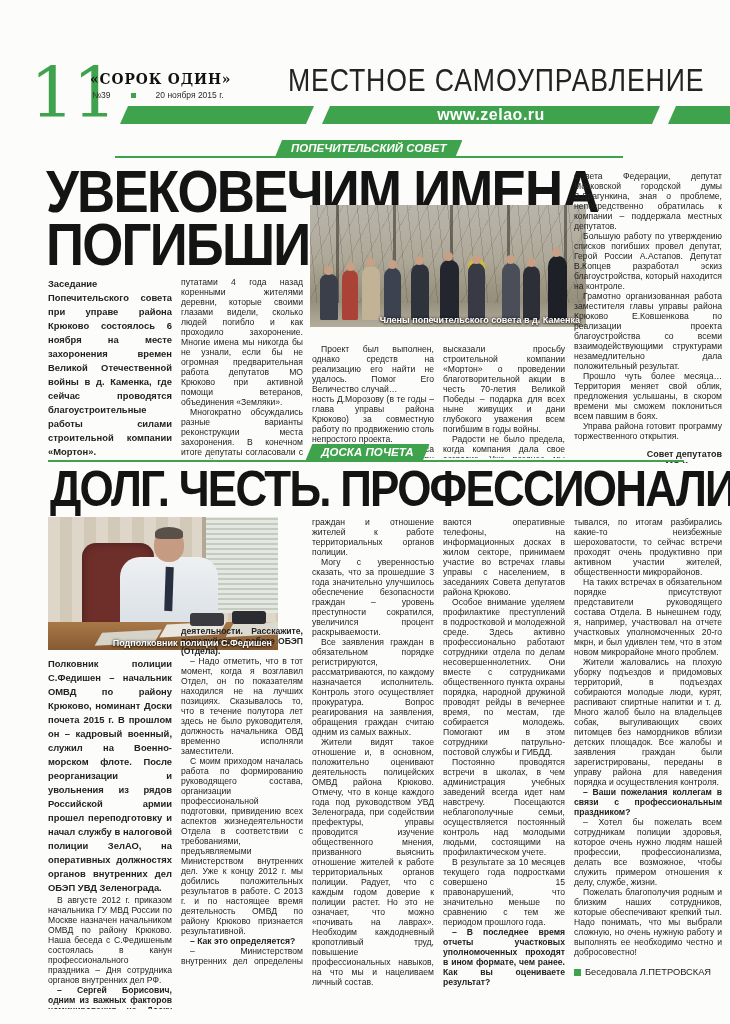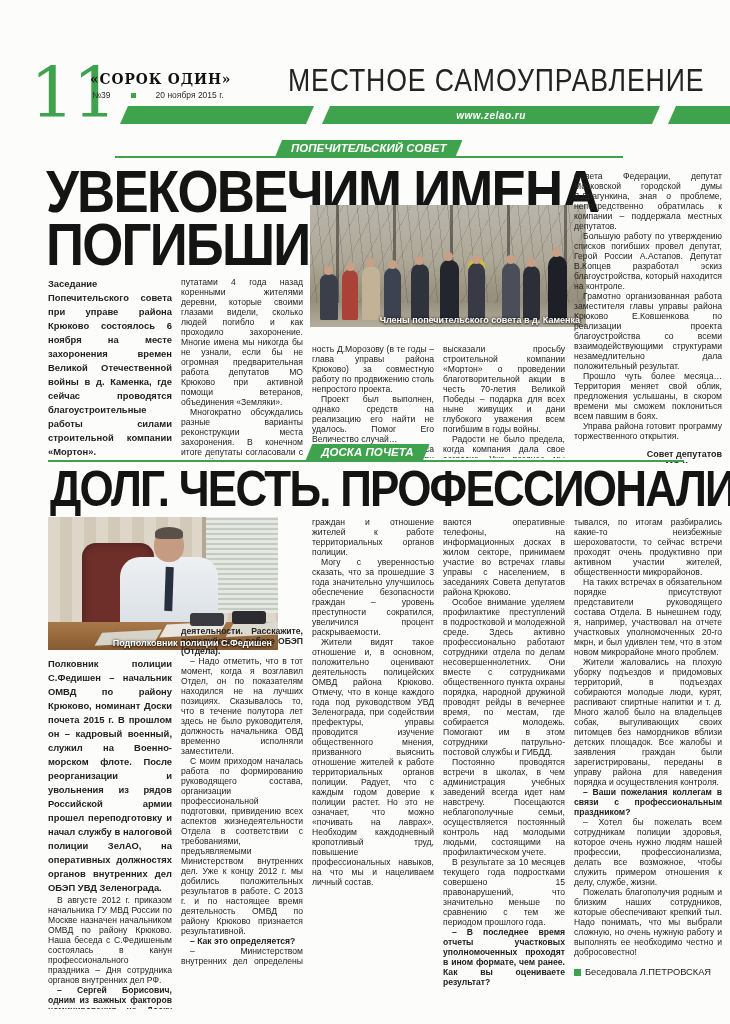--- a/index.html
+++ b/index.html
@@ -14,21 +14,21 @@
            font-size:15px;letter-spacing:1px;color:#111;transform:scaleX(.92);transform-origin:left top;}
   .issue-line{left:92px;top:90px;font-size:8.5px;color:#2b2b2b;display:flex;align-items:center;gap:20px;}
   .sq{display:inline-block;width:5px;height:5px;background:#3fa24c;}
   .section-title{left:288px;top:64px;font-size:31px;line-height:34px;font-weight:400;
                  letter-spacing:1px;color:#232323;transform:scaleX(.86);transform-origin:left top;white-space:nowrap;}
   .banner-seg{top:106px;height:18px;background:#3fa24c;}
   .seg-cut{clip-path:polygon(8px 0,100% 0,calc(100% - 8px) 100%,0 100%);}
   .seg1{left:120px;width:194px;}
   .seg2{left:322px;width:338px;display:flex;align-items:center;justify-content:center;}
   .seg3{left:668px;width:62px;clip-path:polygon(8px 0,100% 0,100% 100%,0 100%);}
-  .website{color:#fff;font-weight:bold;font-style:italic;font-size:10px;letter-spacing:.5px;}
+  .website{color:#fff;font-weight:bold;font-size:16px;letter-spacing:.5px;}
 
   
   .badge{background:#3fa24c;color:#fff;font-weight:bold;font-style:italic;font-size:11.5px;
          line-height:17px;padding:0 16px;white-space:nowrap;
          clip-path:polygon(7px 0,100% 0,calc(100% - 7px) 100%,0 100%);}
   .badge1{left:50%;top:140px;transform:translateX(-48%);text-align:center;}
   .badge2{left:50%;top:444px;transform:translateX(-48%);}
   .rule{height:2px;background:#3fa24c;}
   .rule1{left:115px;width:508px;top:156px;}
   .rule2{left:48px;width:636px;top:460px;}
@@ -146,22 +146,22 @@
 
     <div class="abs col colA1">
         <p class="para bold ni lead">Заседание Попечительского совета при управе района Крюково состоялось 6 ноября на месте захоронения времен Великой Отечественной войны в д. Каменка, где сейчас проводятся благоустроительные работы силами строительной компании «Мортон».</p>
         <p class="para">Вопрос увековечения имен погибших жителей деревни Каменка в боях за Родину первоначально был поставлен перед де-</p>
       </div>
     <div class="abs col colB1">
         <p class="para ni">путатами 4 года назад коренными жителями деревни, которые своими глазами видели, сколько людей погибло и как проходило захоронение. Многие имена мы никогда бы не узнали, если бы не огромная предварительная работа депутатов МО Крюково при активной помощи ветеранов, объединения «Земляки».</p>
         <p class="para">Многократно обсуждались разные варианты реконструкции места захоронения. В конечном итоге депутаты согласовали с управой вопрос выделения средств на выполнение проекта. Выражаем искреннюю благодар-</p>
       </div>
     <div class="abs col colC1">
+        <p class="para">Проект был выполнен, однако средств на реализацию его найти не удалось. Помог Его Величество случай…</p>
         <p class="para ni">ность Д.Морозову (в те годы – глава управы района Крюково) за совместную работу по продвижению столь непростого проекта.</p>
-        <p class="para">Проект был выполнен, однако средств на реализацию его найти не удалось. Помог Его Величество случай…</p>
         <p class="para">При рассмотрении вопроса планировки 17-го мкрн депутаты</p>
       </div>
     <div class="abs col colD1">
         <p class="para ni">высказали просьбу строительной компании «Мортон» о проведении благотворительной акции в честь 70-летия Великой Победы – подарка для всех ныне живущих и дани глубокого уважения всем погибшим в годы войны.</p>
         <p class="para">Радости не было предела, когда компания дала свое согласие. Уже позднее мы узнали, что член</p>
       </div>
     <div class="abs col colE1">
       <div>
           <p class="para ni">Совета Федерации, депутат Московской городской думы З.Драгункина, зная о проблеме, непосредственно обратилась к компании – поддержала местных депутатов.</p>
           <p class="para">Большую работу по утверждению списков погибших провел депутат, Герой России А.Астапов. Депутат В.Копцев разработал эскиз благоустройства, который находится на контроле.</p>
@@ -202,20 +202,21 @@
     <div class="abs col colB2">
         <p class="para bold ni">деятельности. Расскажите, пожалуйста, о работе ОБЭП (Отдела).</p>
         <p class="para">– Надо отметить, что в тот момент, когда я возглавил Отдел, он по показателям находился не на лучших позициях. Сказывалось то, что в течение полутора лет здесь не было руководителя, должность начальника ОВД временно исполняли заместители.</p>
         <p class="para">С моим приходом началась работа по формированию руководящего состава, организации профессиональной подготовки, привидению всех аспектов жизнедеятельности Отдела в соответствии с требованиями, предъявляемыми Министерством внутренних дел. Уже к концу 2012 г. мы добились положительных результатов в работе. С 2013 г. и по настоящее время деятельность ОМВД по району Крюково признается результативной.</p>
         <p class="para bold">– Как это определяется?</p>
         <p class="para">– Министерством внутренних дел определены оценочные показатели деятельности всех его структур. Два основных показателя – обеспечение безопасности</p>
       </div>
     <div class="abs col colC2">
         <p class="para ni">граждан и отношение жителей к работе территориальных органов полиции.</p>
         <p class="para">Могу с уверенностью сказать, что за прошедшие 3 года значительно улучшилось обеспечение безопасности граждан – уровень преступности сократился, увеличился процент раскрываемости.</p>
+        <p class="para">Все заявления граждан в обязательном порядке регистрируются, рассматриваются, по каждому назначается исполнитель. Контроль этого осуществляет прокуратура. Вопрос реагирования на заявления, обращения граждан считаю одним из самых важных.</p>
         <p class="para">Жители видят такое отношение и, в основном, положительно оценивают деятельность полицейских ОМВД района Крюково. Отмечу, что в конце каждого года под руководством УВД Зеленограда, при содействии префектуры, управы проводится изучение общественного мнения, призванного выяснить отношение жителей к работе территориальных органов полиции. Радует, что с каждым годом доверие к полиции растет. Но это не означает, что можно «почивать на лаврах». Необходим каждодневный кропотливый труд, повышение профессиональных навыков, на что мы и нацеливаем личный состав.</p>
       </div>
     <div class="abs col colD2">
         <p class="para ni">ваются оперативные телефоны, на информационных досках в жилом секторе, принимаем участие во встречах главы управы с населением, в заседаниях Совета депутатов района Крюково.</p>
         <p class="para">Особое внимание уделяем профилактике преступлений в подростковой и молодежной среде. Здесь активно профессионально работают сотрудники отдела по делам несовершеннолетних. Они вместе с сотрудниками общественного пункта охраны порядка, народной дружиной проводят рейды в вечернее время, по местам, где собирается молодежь. Помогают им в этом сотрудники патрульно-постовой службы и ГИБДД.</p>
         <p class="para">Постоянно проводятся встречи в школах, в чем администрация учебных заведений всегда идет нам навстречу. Посещаются неблагополучные семьи, осуществляется постоянный контроль над молодыми людьми, состоящими на профилактическом учете.</p>
         <p class="para">В результате за 10 месяцев текущего года подростками совершено 15 правонарушений, что значительно меньше по сравнению с тем же периодом прошлого года.</p>
         <p class="para bold">– В последнее время отчеты участковых уполномоченных проходят в ином формате, чем ранее. Как вы оцениваете результат?</p>
       </div>
     <div class="abs col colE2">

